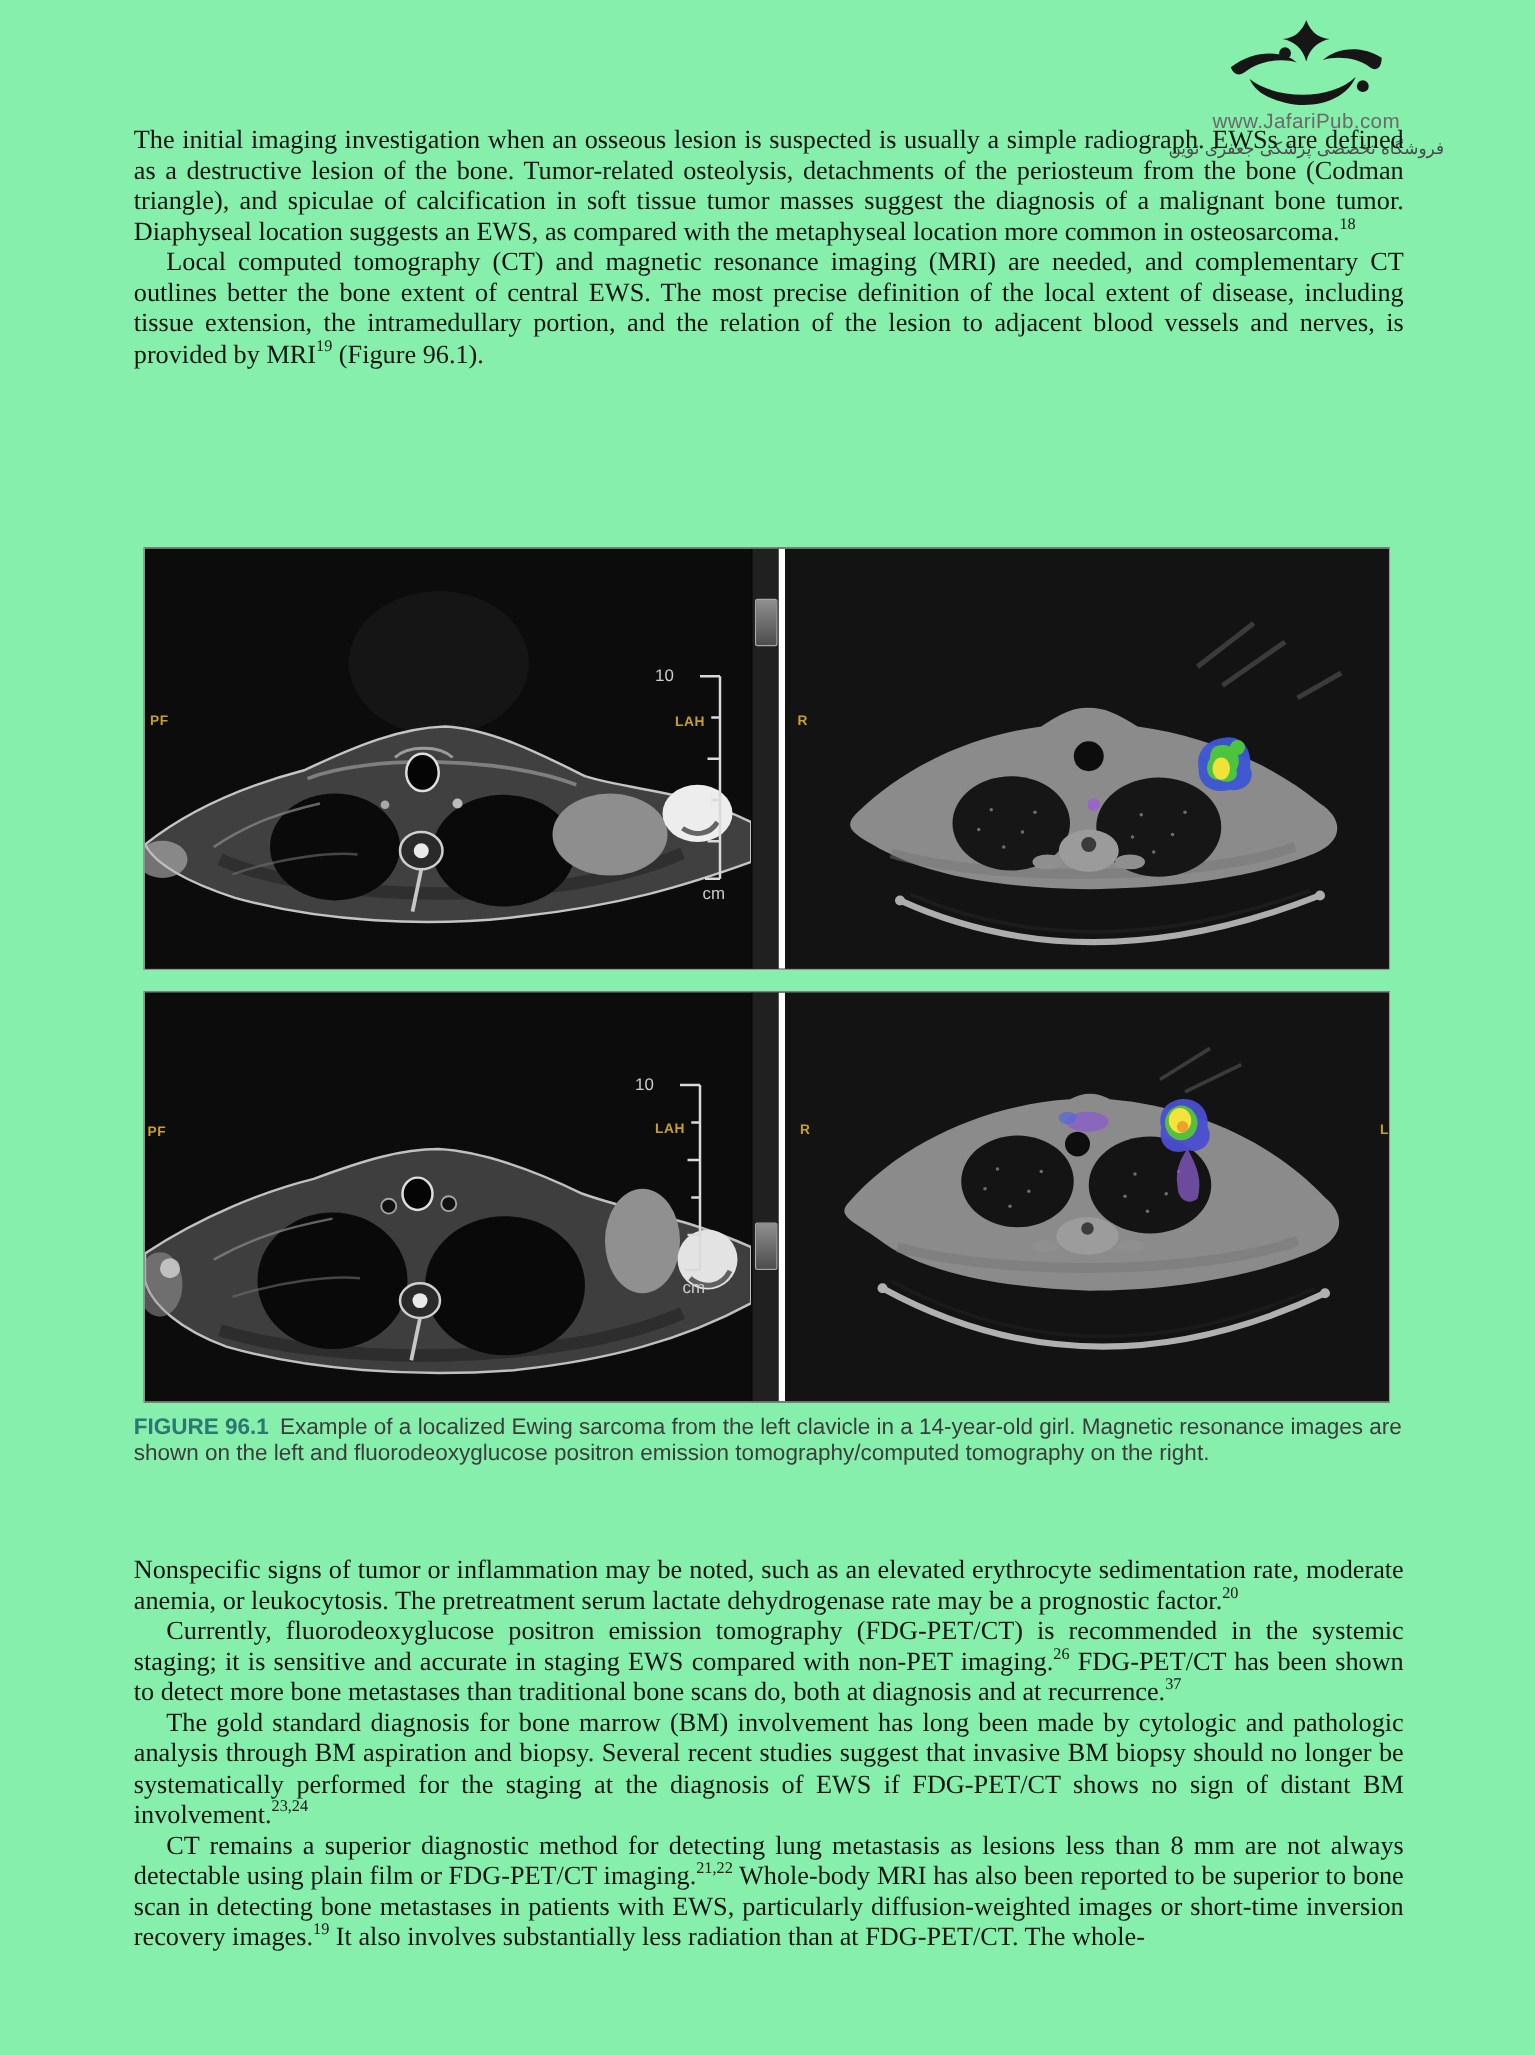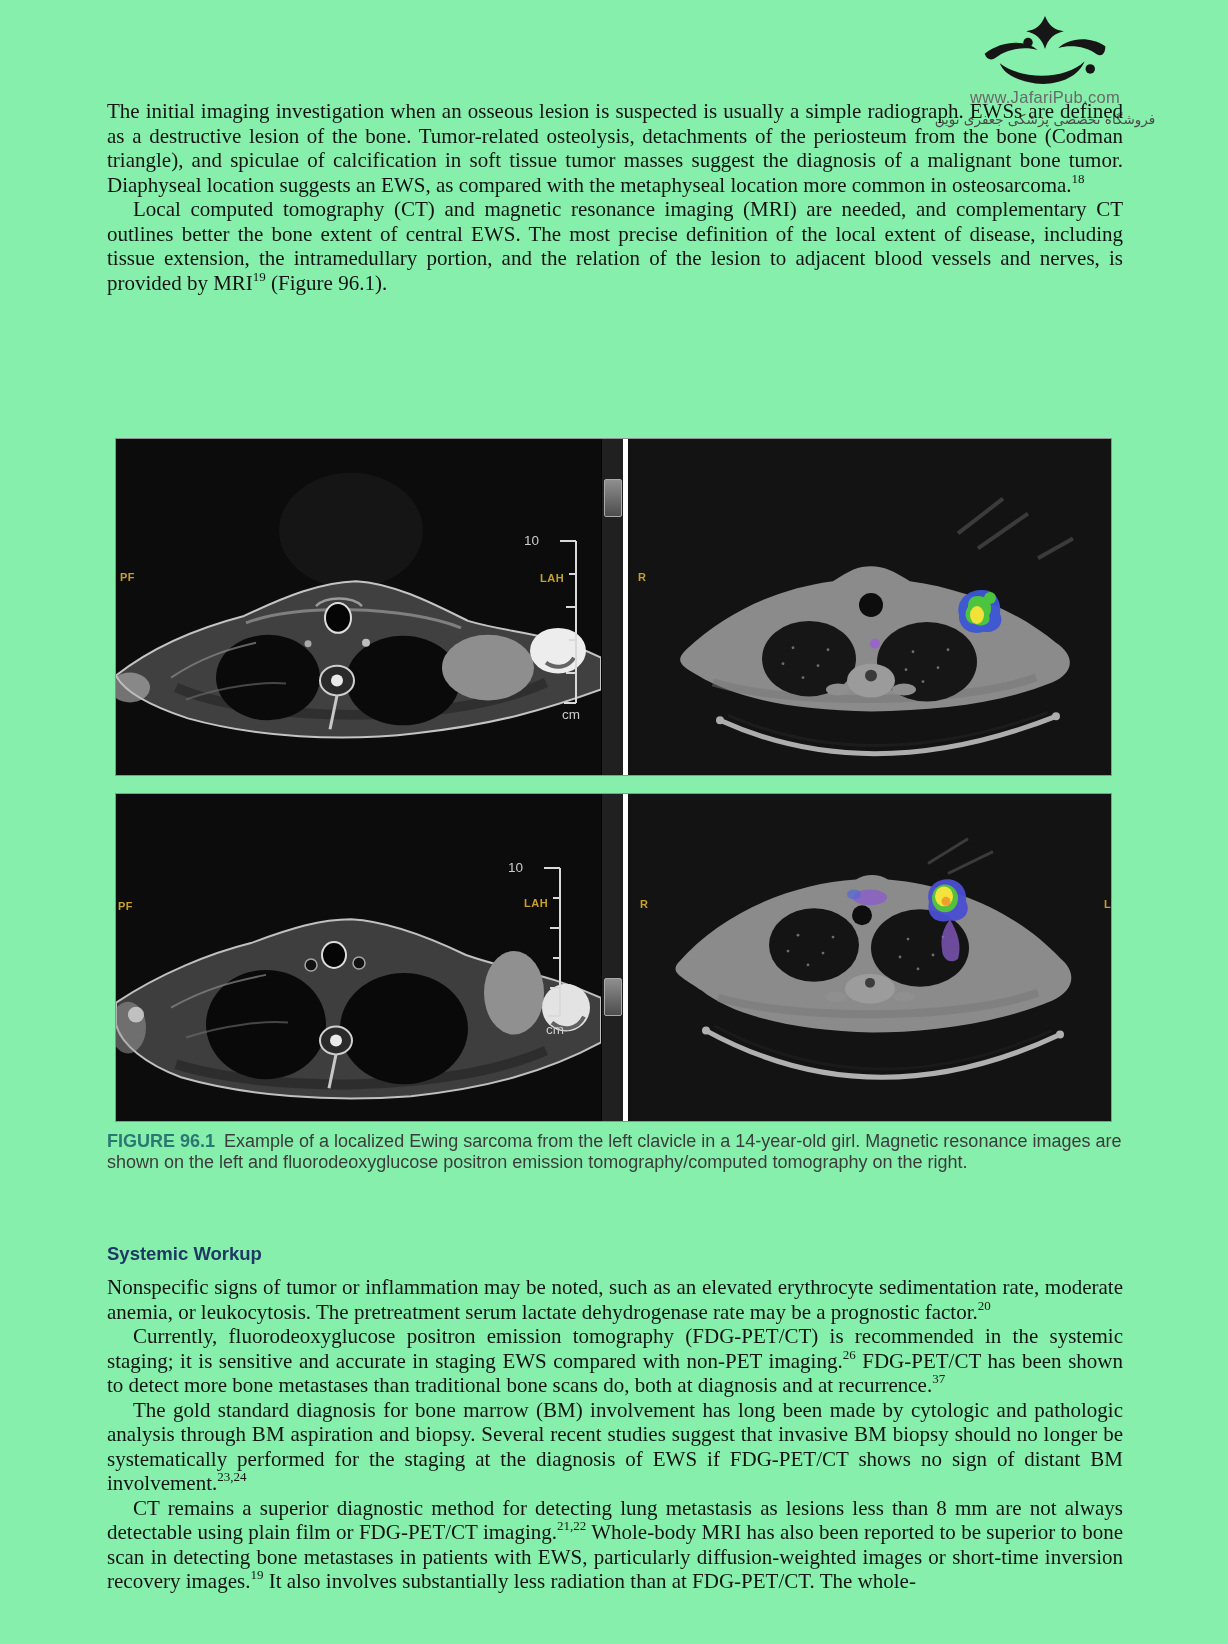--- a/index.html
+++ b/index.html
@@ -226,20 +226,19 @@
         <span class="ann" style="left:476px;top:104px">L</span>
       </div>
     </div>
   </div>
 
   <div class="caption">
     <span class="figlabel">FIGURE 96.1</span><span>Example of a localized Ewing sarcoma from the left clavicle in a 14-year-old girl. Magnetic resonance images are shown on the left and fluorodeoxyglucose positron emission tomography/computed tomography on the right.</span>
   </div>
 
   <div class="col" style="top:1243px">
-    <h2 class="sub" style="margin-bottom:10px">Systemic Workup</h2>
     <p class="body"><span>Nonspecific signs of tumor or inflammation may be noted, such as an elevated erythrocyte sedimentation rate, moderate anemia, or leukocytosis. The pretreatment serum lactate dehydrogenase rate may be a prognostic factor.</span><sup>20</sup></p>
     <p class="body indent"><span>Currently, fluorodeoxyglucose positron emission tomography (FDG-PET/CT) is recommended in the systemic staging; it is sensitive and accurate in staging EWS compared with non-PET imaging.</span><sup>26</sup><span> FDG-PET/CT has been shown to detect more bone metastases than traditional bone scans do, both at diagnosis and at recurrence.</span><sup>37</sup></p>
     <p class="body indent"><span>The gold standard diagnosis for bone marrow (BM) involvement has long been made by cytologic and pathologic analysis through BM aspiration and biopsy. Several recent studies suggest that invasive BM biopsy should no longer be systematically performed for the staging at the diagnosis of EWS if FDG-PET/CT shows no sign of distant BM involvement.</span><sup>23,24</sup></p>
     <p class="body indent"><span>CT remains a superior diagnostic method for detecting lung metastasis as lesions less than 8 mm are not always detectable using plain film or FDG-PET/CT imaging.</span><sup>21,22</sup><span> Whole-body MRI has also been reported to be superior to bone scan in detecting bone metastases in patients with EWS, particularly diffusion-weighted images or short-time inversion recovery images.</span><sup>19</sup><span> It also involves substantially less radiation than at FDG-PET/CT. The whole-</span></p>
   </div>
 
 </div>
 
 </body></html>

